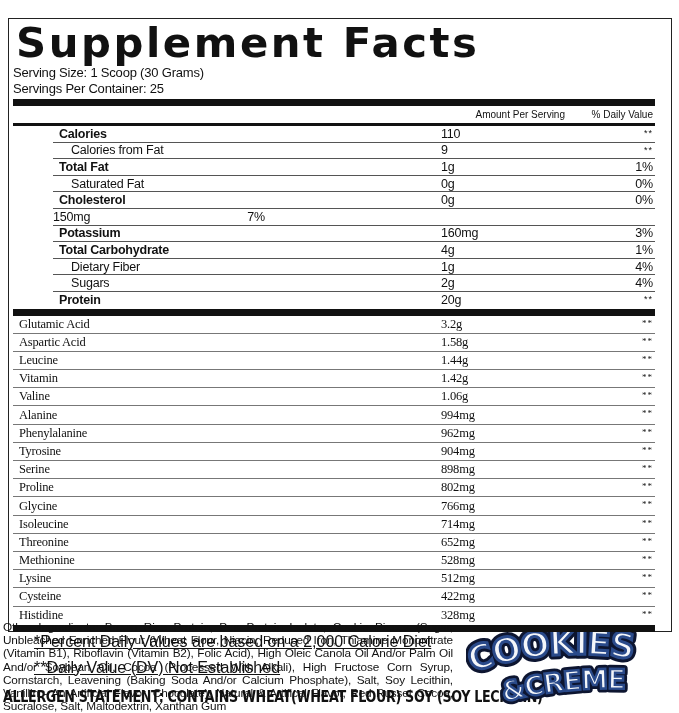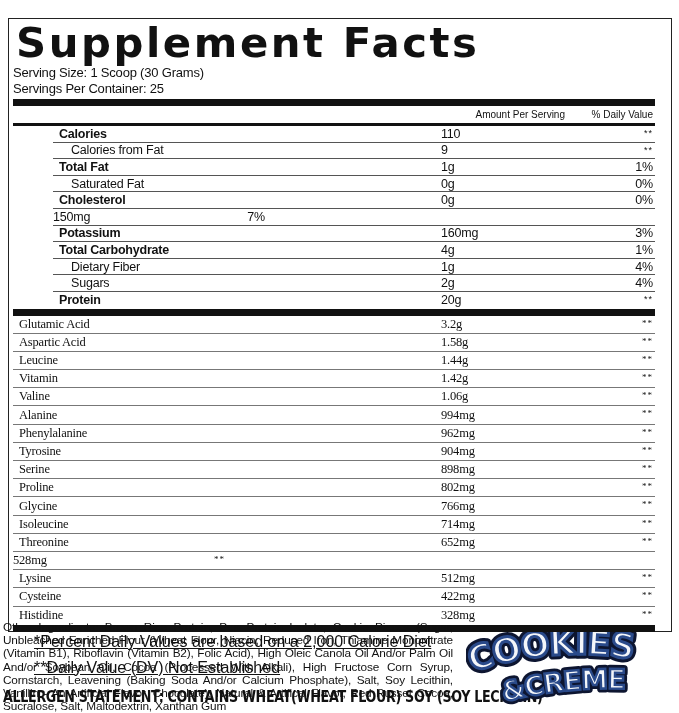--- a/index.html
+++ b/index.html
@@ -163,20 +163,21 @@
           <span class="name">Isoleucine</span>
           <span class="amt">714mg</span>
           <span class="dv star">**</span>
         </div>
         <div class="row amino">
           <span class="name">Threonine</span>
           <span class="amt">652mg</span>
           <span class="dv star">**</span>
         </div>
         <div class="row amino">
+          <span class="name">Methionine</span>
           <span class="amt">528mg</span>
           <span class="dv star">**</span>
         </div>
         <div class="row amino">
           <span class="name">Lysine</span>
           <span class="amt">512mg</span>
           <span class="dv star">**</span>
         </div>
         <div class="row amino">
           <span class="name">Cysteine</span>

